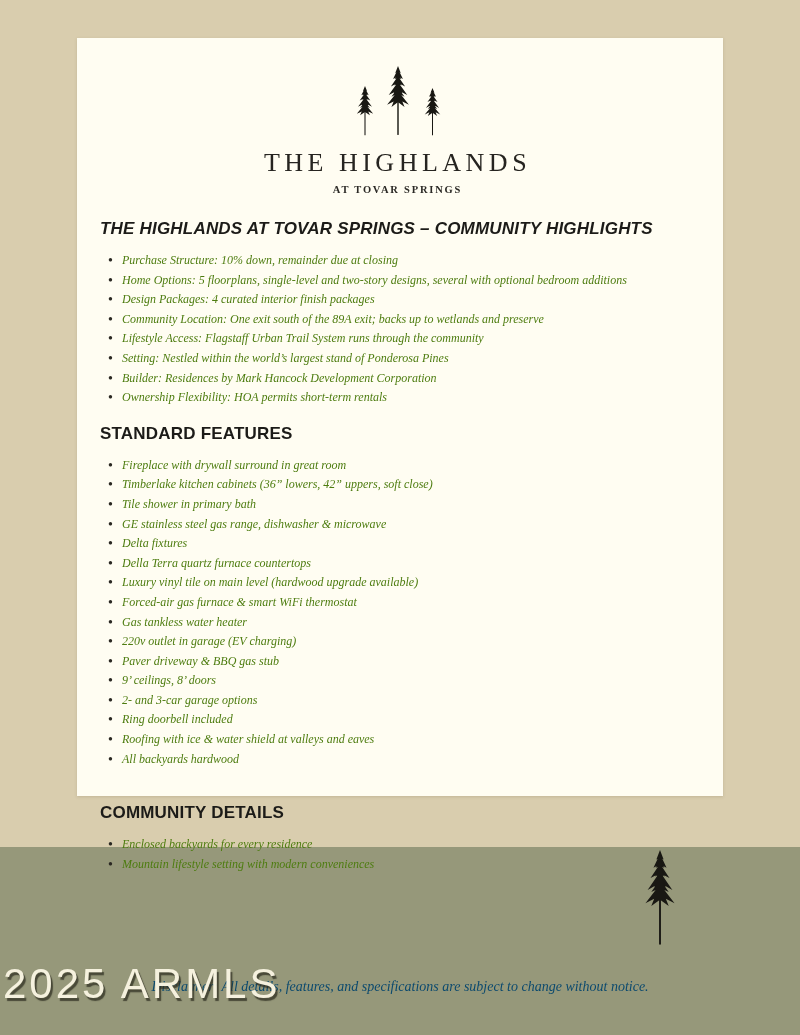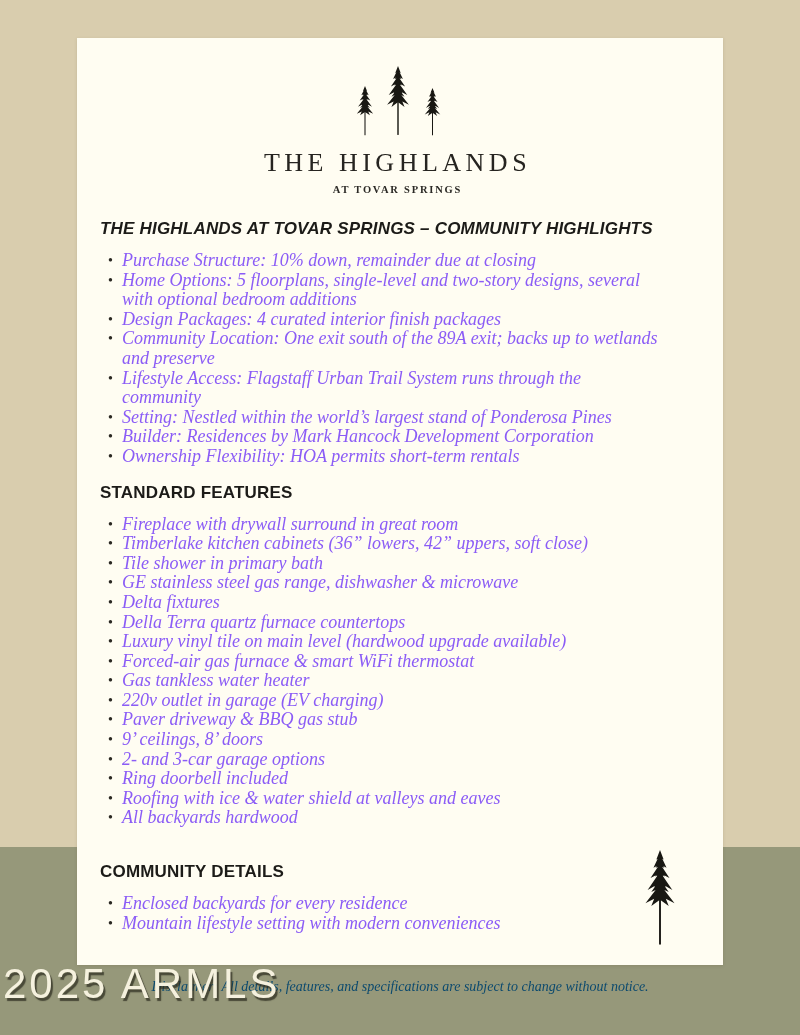--- a/index.html
+++ b/index.html
@@ -12,21 +12,21 @@
   }
   .bg-bottom {
     position: absolute;
     left: 0; top: 847px;
     width: 800px; height: 188px;
     background: #96987a;
   }
   .page {
     position: absolute;
     left: 77px; top: 38px;
-    width: 646px; height: 927px;
+    width: 646px; height: 758px;
     background: #fffdf2;
     box-shadow: 0 1px 3px rgba(90,80,50,0.18);
     padding: 0 28px 0 23px;
     z-index: 1;
   }
   .logo { text-align: center; padding-top: 28px; }
   .logo-trees { display: inline-block; }
   .logo-title {
     margin-top: 8px;
     font-family: "Liberation Serif", serif;
@@ -59,23 +59,23 @@
   ul.bullets {
     list-style: none;
     margin-top: 12px;
     padding-right: 36px;
   }
   ul.bullets li {
     position: relative;
     padding-left: 22px;
     font-family: "Liberation Serif", serif;
     font-style: italic;
-    font-size: 18px;
+    font-size: 12px;
     line-height: 19.6px;
-    color: #8b5cf6;
+    color: #4d7c0f;
   }
   ul.bullets li::before {
     content: "\2022";
     position: absolute;
     left: 8px;
     font-style: normal;
     font-size: 14px;
     color: #2a2822;
   }
   .corner-tree {

